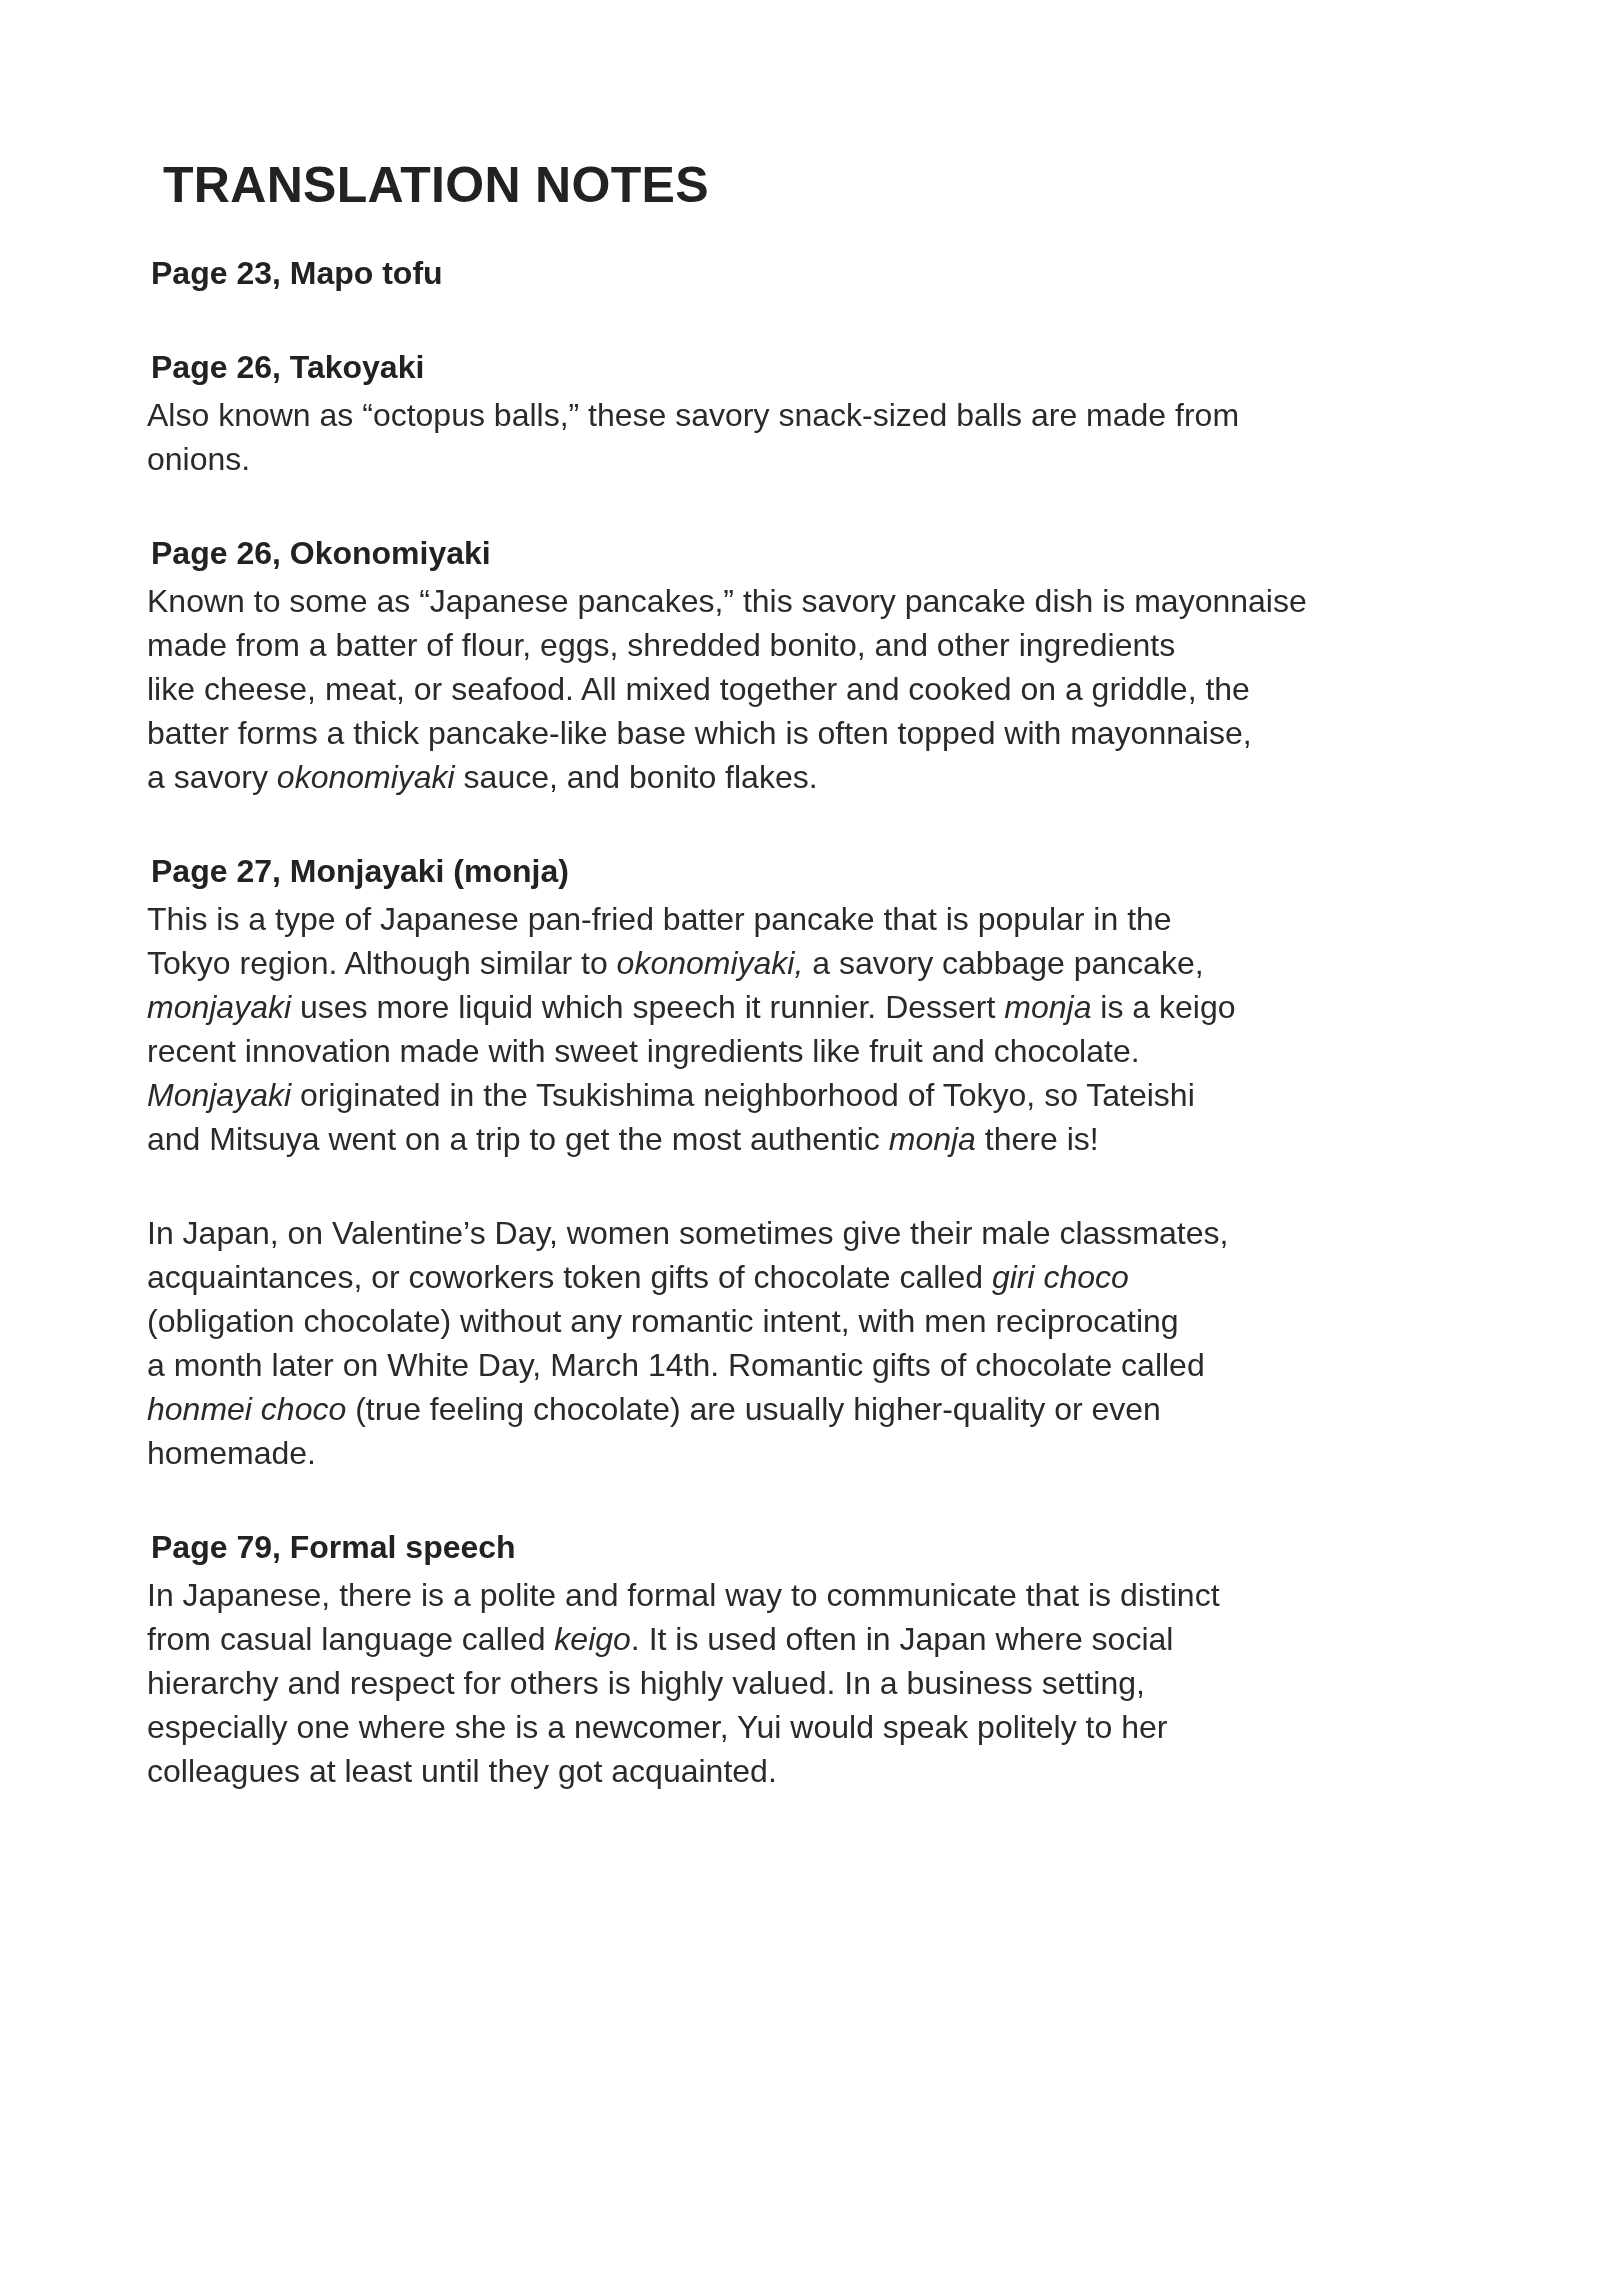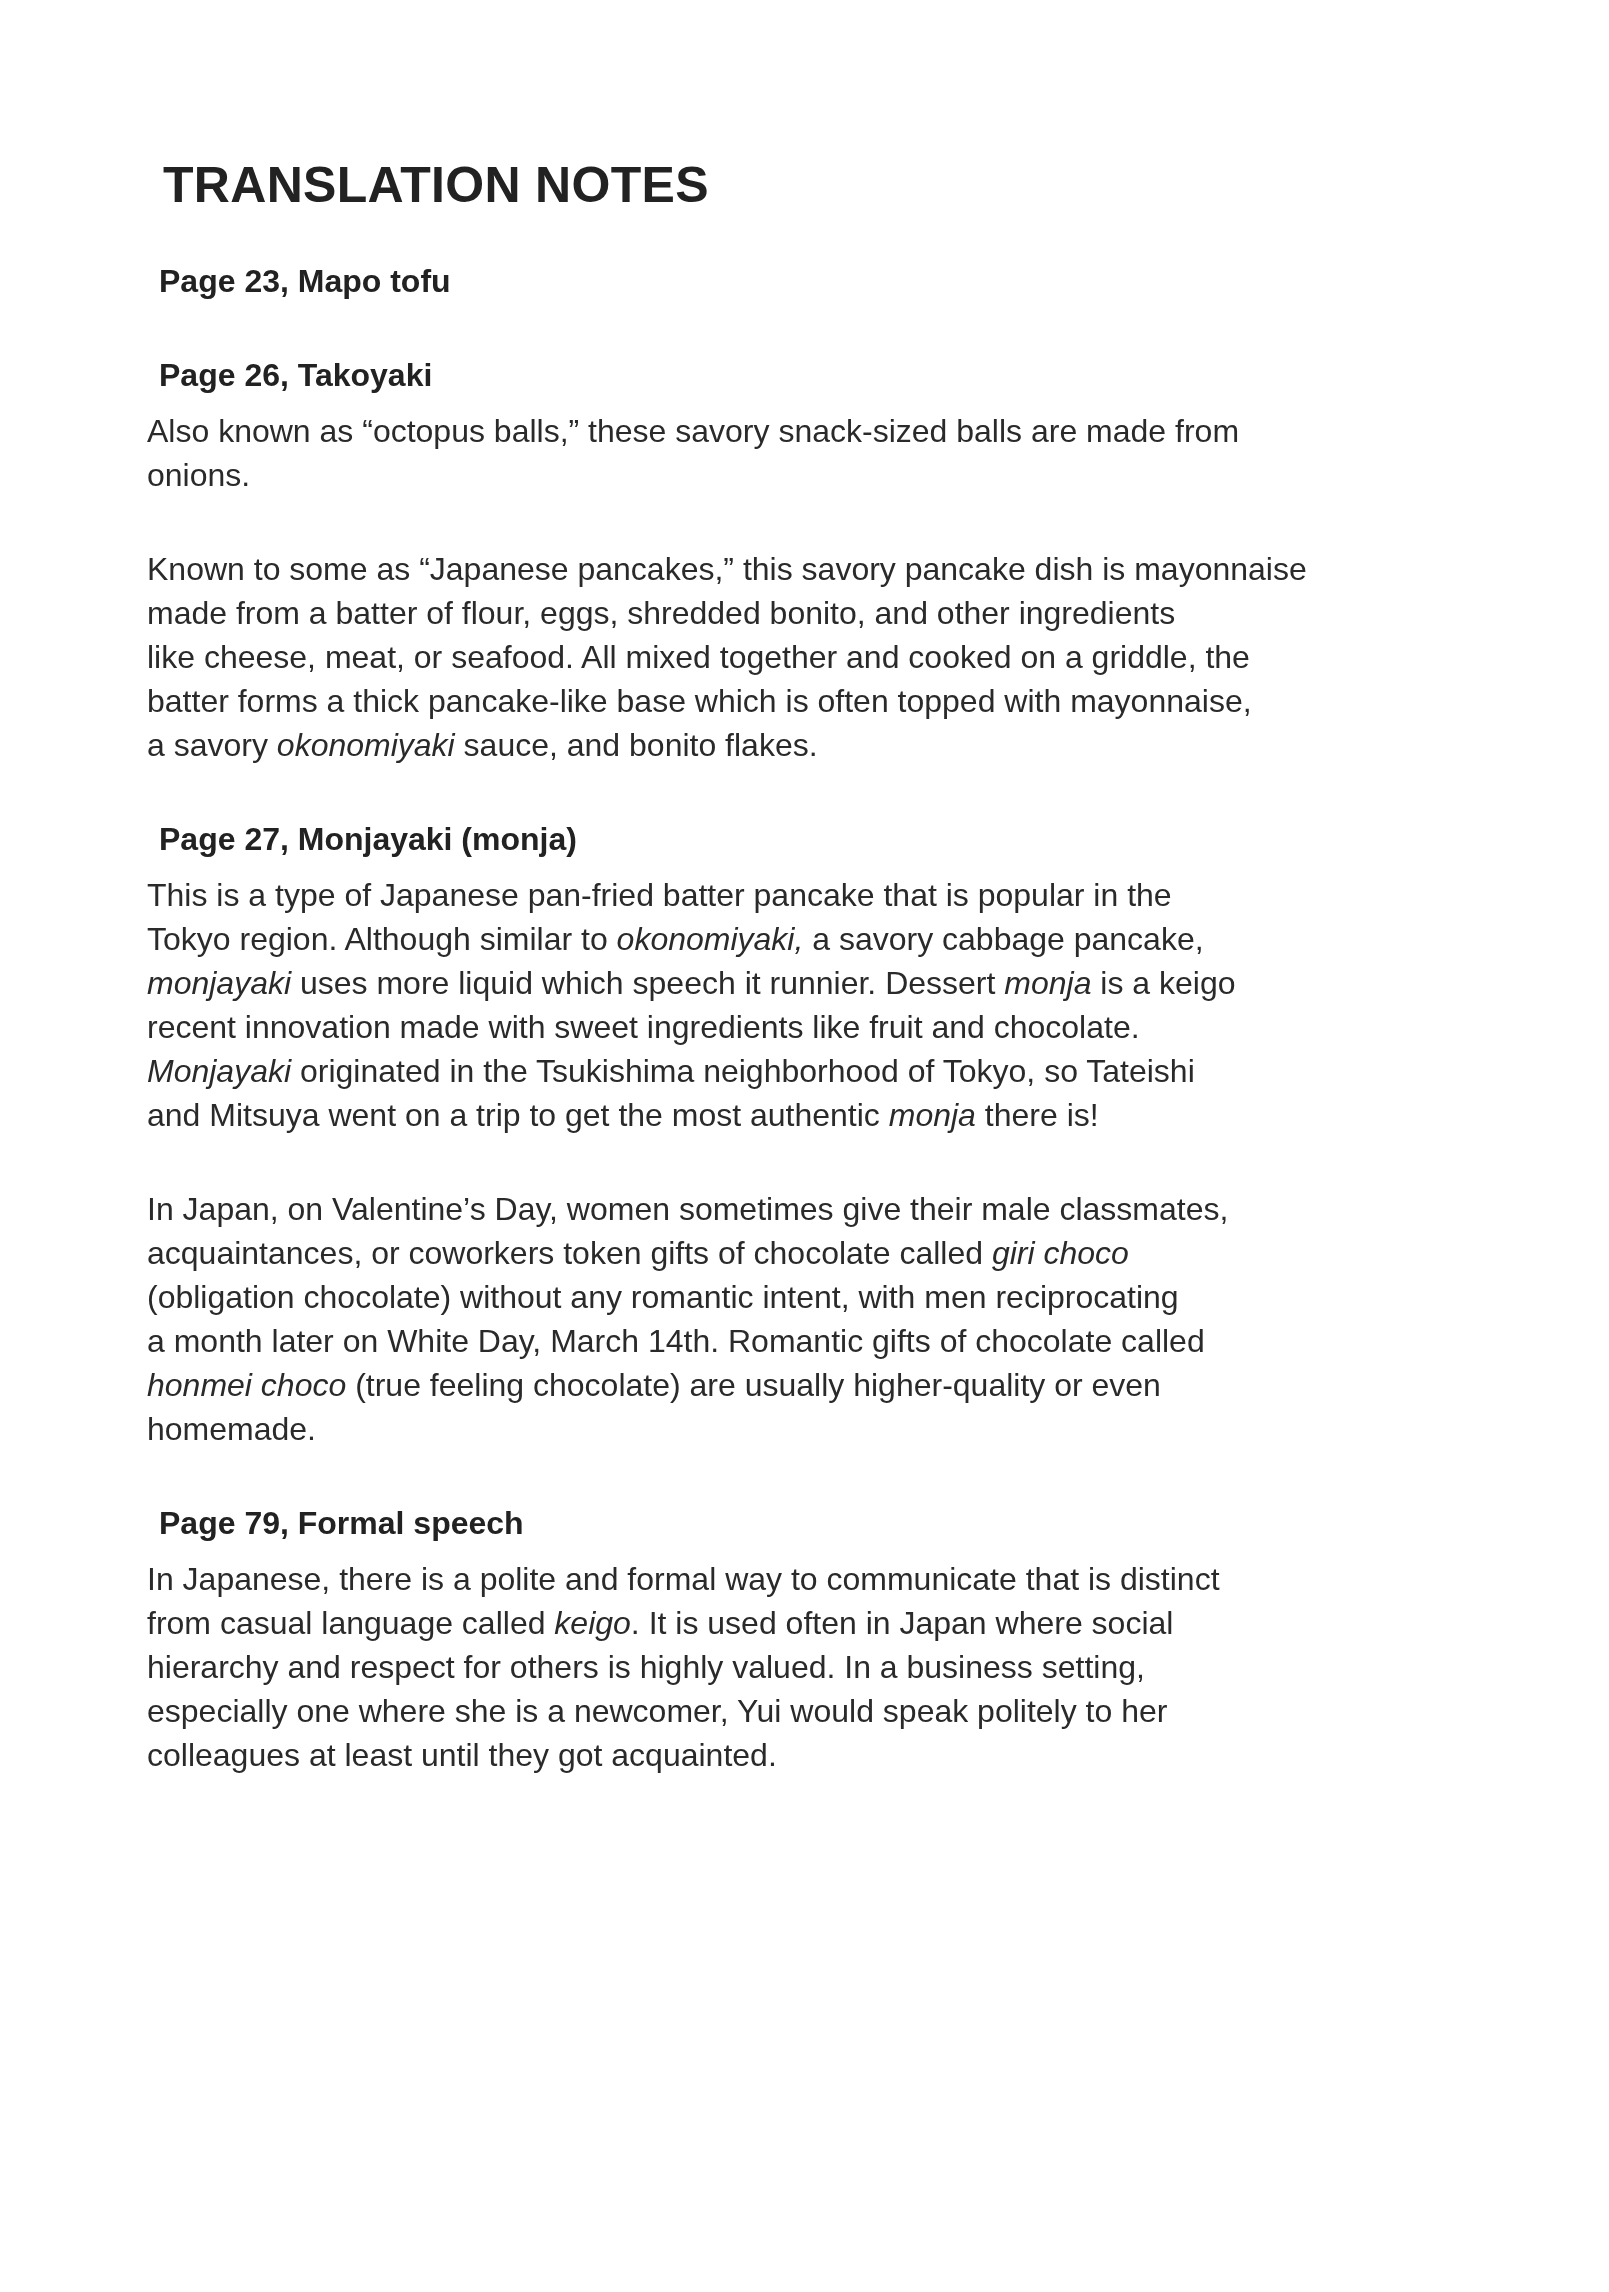--- a/index.html
+++ b/index.html
@@ -36,21 +36,21 @@
   .notes {
     position: absolute;
     top: 247px;
     left: 0;
     width: 1364px;
   }
   .note {
     margin: 0 0 50px 0;
   }
   .note-heading {
-    margin: 12px;
+    margin: 4px;
     font-size: 32px;
     line-height: 44px;
     font-weight: 700;
     white-space: nowrap;
     color: #222222;
   }
   .note-body {
     margin: 0;
     font-size: 32px;
     line-height: 44px;
@@ -79,20 +79,21 @@
 
       <section class="note">
         <h2 class="note-heading">Page 26, Takoyaki</h2>
         <p class="note-body">
           <span class="line"><span>Also known as “octopus balls,” these savory snack-sized balls are made from</span></span>
           <span class="line"><span>onions.</span></span>
         </p>
       </section>
 
       <section class="note">
+        <h2 class="note-heading">Page 26, Okonomiyaki</h2>
         <p class="note-body">
           <span class="line"><span>Known to some as “Japanese pancakes,” this savory pancake dish is mayonnaise</span></span>
           <span class="line"><span>made from a batter of flour, eggs, shredded bonito, and other ingredients</span></span>
           <span class="line"><span>like cheese, meat, or seafood. All mixed together and cooked on a griddle, the</span></span>
           <span class="line"><span>batter forms a thick pancake-like base which is often topped with mayonnaise,</span></span>
           <span class="line"><span>a savory </span><span class="seg-i">okonomiyaki</span><span> sauce, and bonito flakes.</span></span>
         </p>
       </section>
 
       <section class="note">

